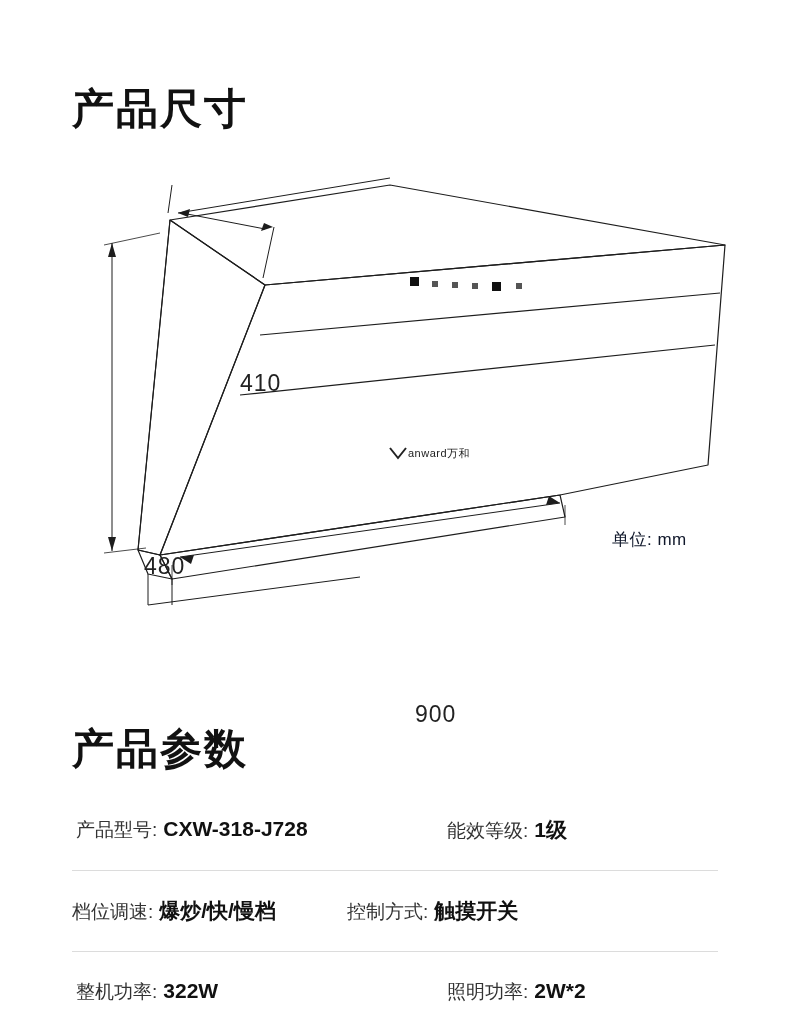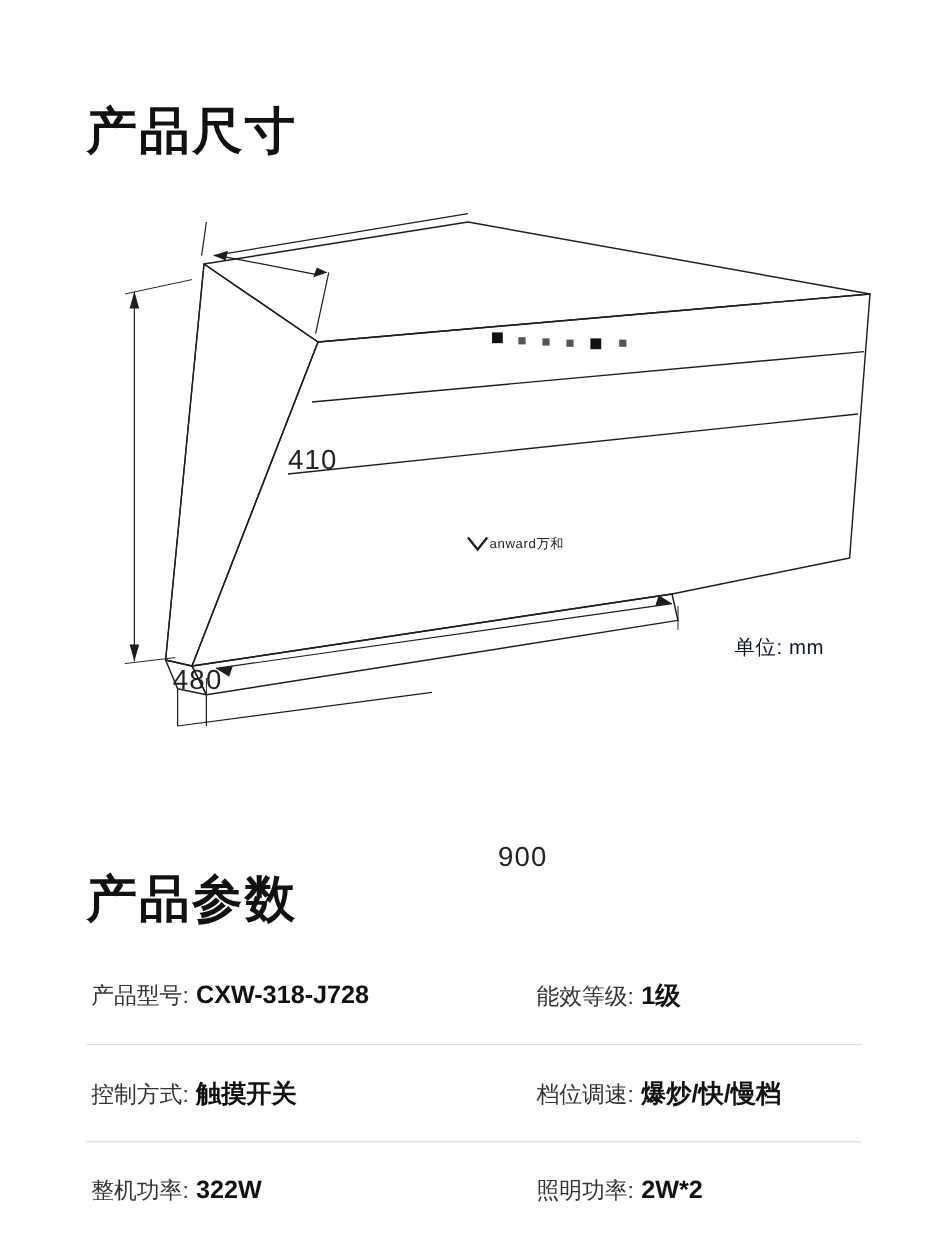--- a/index.html
+++ b/index.html
@@ -177,27 +177,27 @@
         <span class="p-label">产品型号:</span>
         <span class="p-value">CXW-318-J728</span>
       </div>
       <div class="param-cell right">
         <span class="p-label">能效等级:</span>
         <span class="p-value">1级</span>
       </div>
     </div>
 
     <div class="param-row">
+      <div class="param-cell right">
+        <span class="p-label">档位调速:</span>
+        <span class="p-value">爆炒/快/慢档</span>
+      </div>
       <div class="param-cell left">
         <span class="p-label">控制方式:</span>
         <span class="p-value">触摸开关</span>
-      </div>
-      <div class="param-cell right">
-        <span class="p-label">档位调速:</span>
-        <span class="p-value">爆炒/快/慢档</span>
       </div>
     </div>
 
     <div class="param-row">
       <div class="param-cell left">
         <span class="p-label">整机功率:</span>
         <span class="p-value">322W</span>
       </div>
       <div class="param-cell right">
         <span class="p-label">照明功率:</span>

